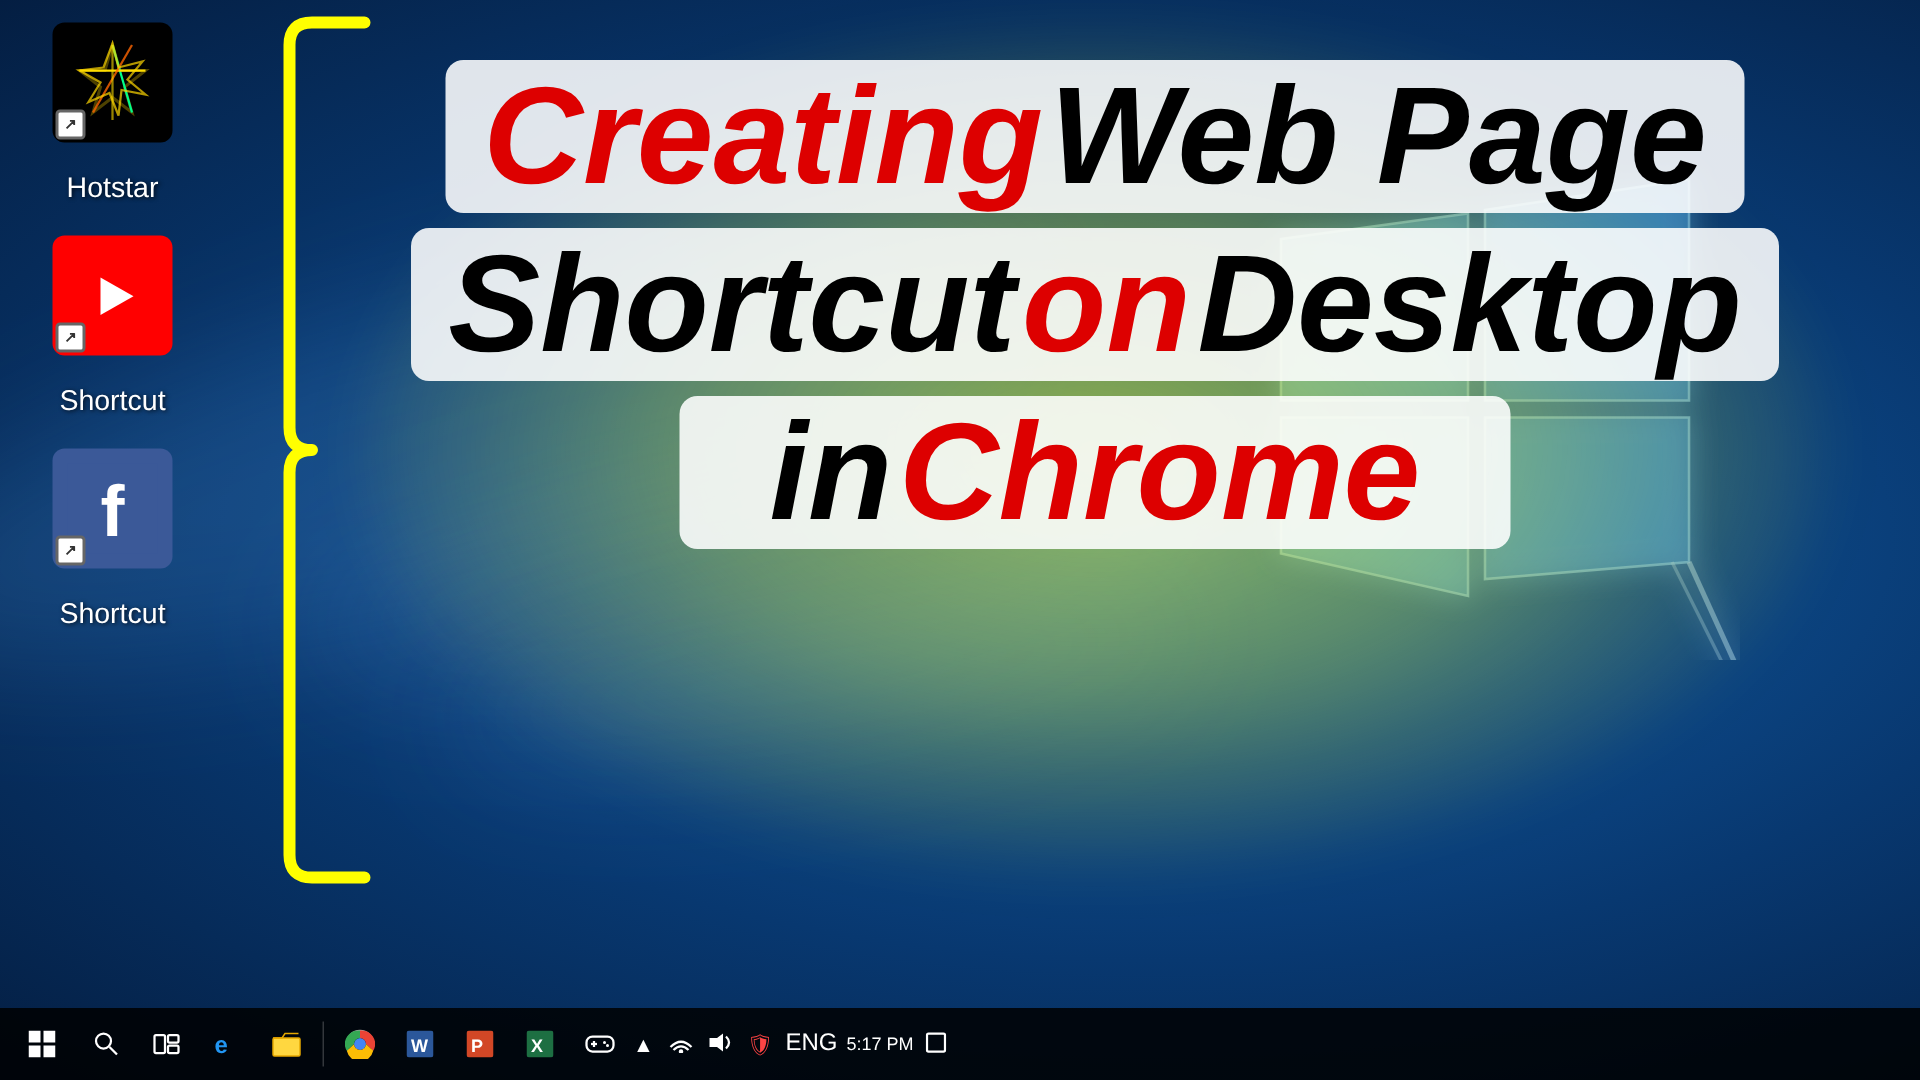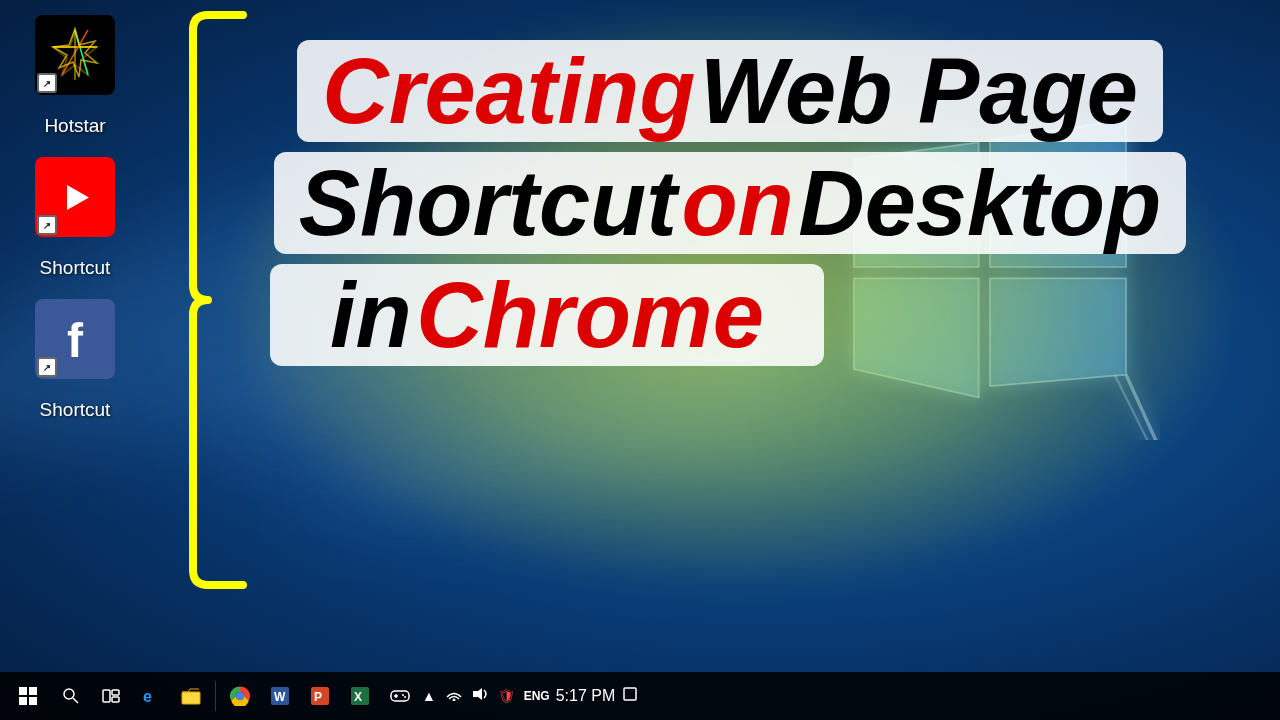--- a/index.html
+++ b/index.html
@@ -188,21 +188,21 @@
 
     .taskbar-right {
       display: flex;
       align-items: center;
       gap: 6px;
       padding-right: 10px;
     }
 
     .time-display {
       color: white;
-      font-size: 16px;
+      font-size: 12px;
       text-align: left;
       line-height: 1.4;
       cursor: pointer;
     }
 
     .taskbar-icon {
       color: white;
       font-size: 14px;
       cursor: pointer;
       padding: 2px;
@@ -333,21 +333,21 @@
     <div style="text-align:center; margin-bottom: 10px;">
       <span style="display:inline-block; background:rgba(255,255,255,0.88); border-radius:12px; padding:5px 25px;">
         <span class="big-text black-text">Shortcut</span>
         <span class="big-text red-text"> </span>
         <span class="big-text red-text">on</span>
         <span class="big-text black-text"> </span>
         <span class="big-text black-text">Desktop</span>
       </span>
     </div>
 
-    <div style="">
+    <div style="text-align:center;">
       <span style="display:inline-block; background:rgba(255,255,255,0.88); border-radius:12px; padding:5px 60px;">
         <span class="big-text black-text">in</span>
         <span class="big-text red-text"> </span>
         <span class="big-text red-text">Chrome</span>
       </span>
     </div>
   </div>
 
   <div class="taskbar">
 
@@ -445,21 +445,21 @@
 
       <div class="taskbar-icon">
         <svg width="16" height="14" viewBox="0 0 16 14" fill="white">
           <polygon points="1,4 6,4 10,1 10,13 6,10 1,10" fill="white"></polygon>
           <path d="M12 3 Q16 7 12 11" fill="none" stroke="white" stroke-width="1.5"></path>
         </svg>
       </div>
 
       <div class="taskbar-icon" style="color:#ff4444;">🛡</div>
 
-      <div style="color:white; font-size:12px; cursor:pointer;font-weight:bold;">ENG</div>
+      <div style="color:white; font-size:16px; cursor:pointer;">ENG</div>
 
       <div class="time-display">
         <div>5:17 PM</div>
       </div>
 
       <div class="taskbar-icon">
         <svg width="14" height="14" viewBox="0 0 14 14" fill="none">
           <rect x="1" y="1" width="12" height="12" rx="1" stroke="white" stroke-width="1.5"></rect>
         </svg>
       </div>

